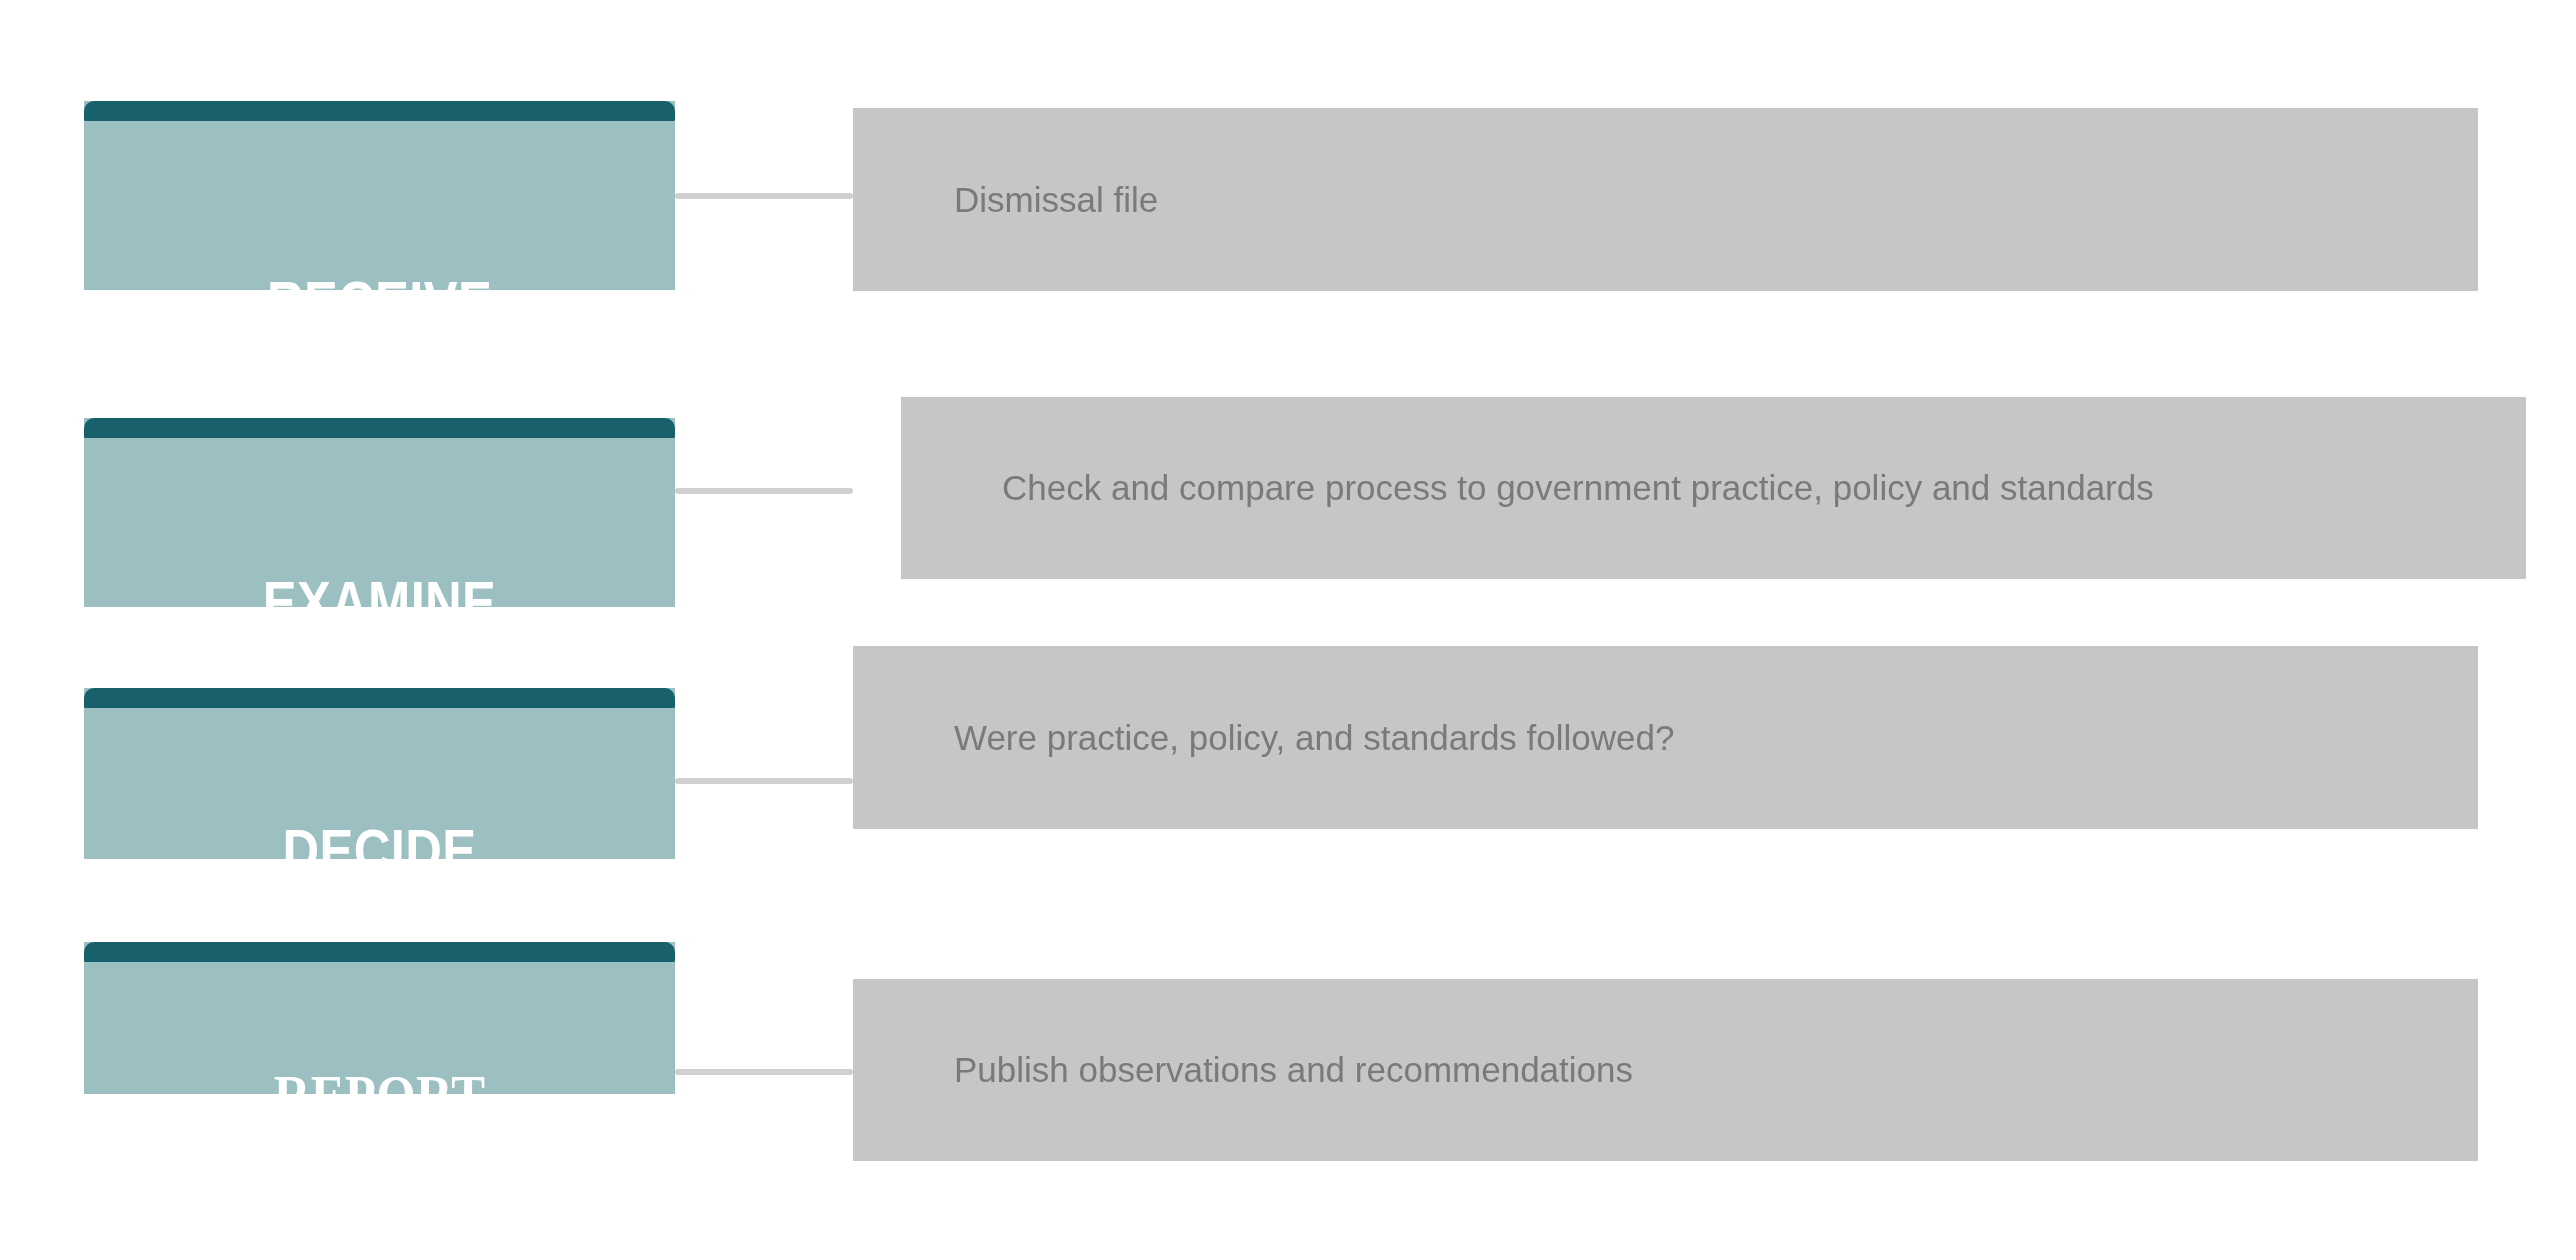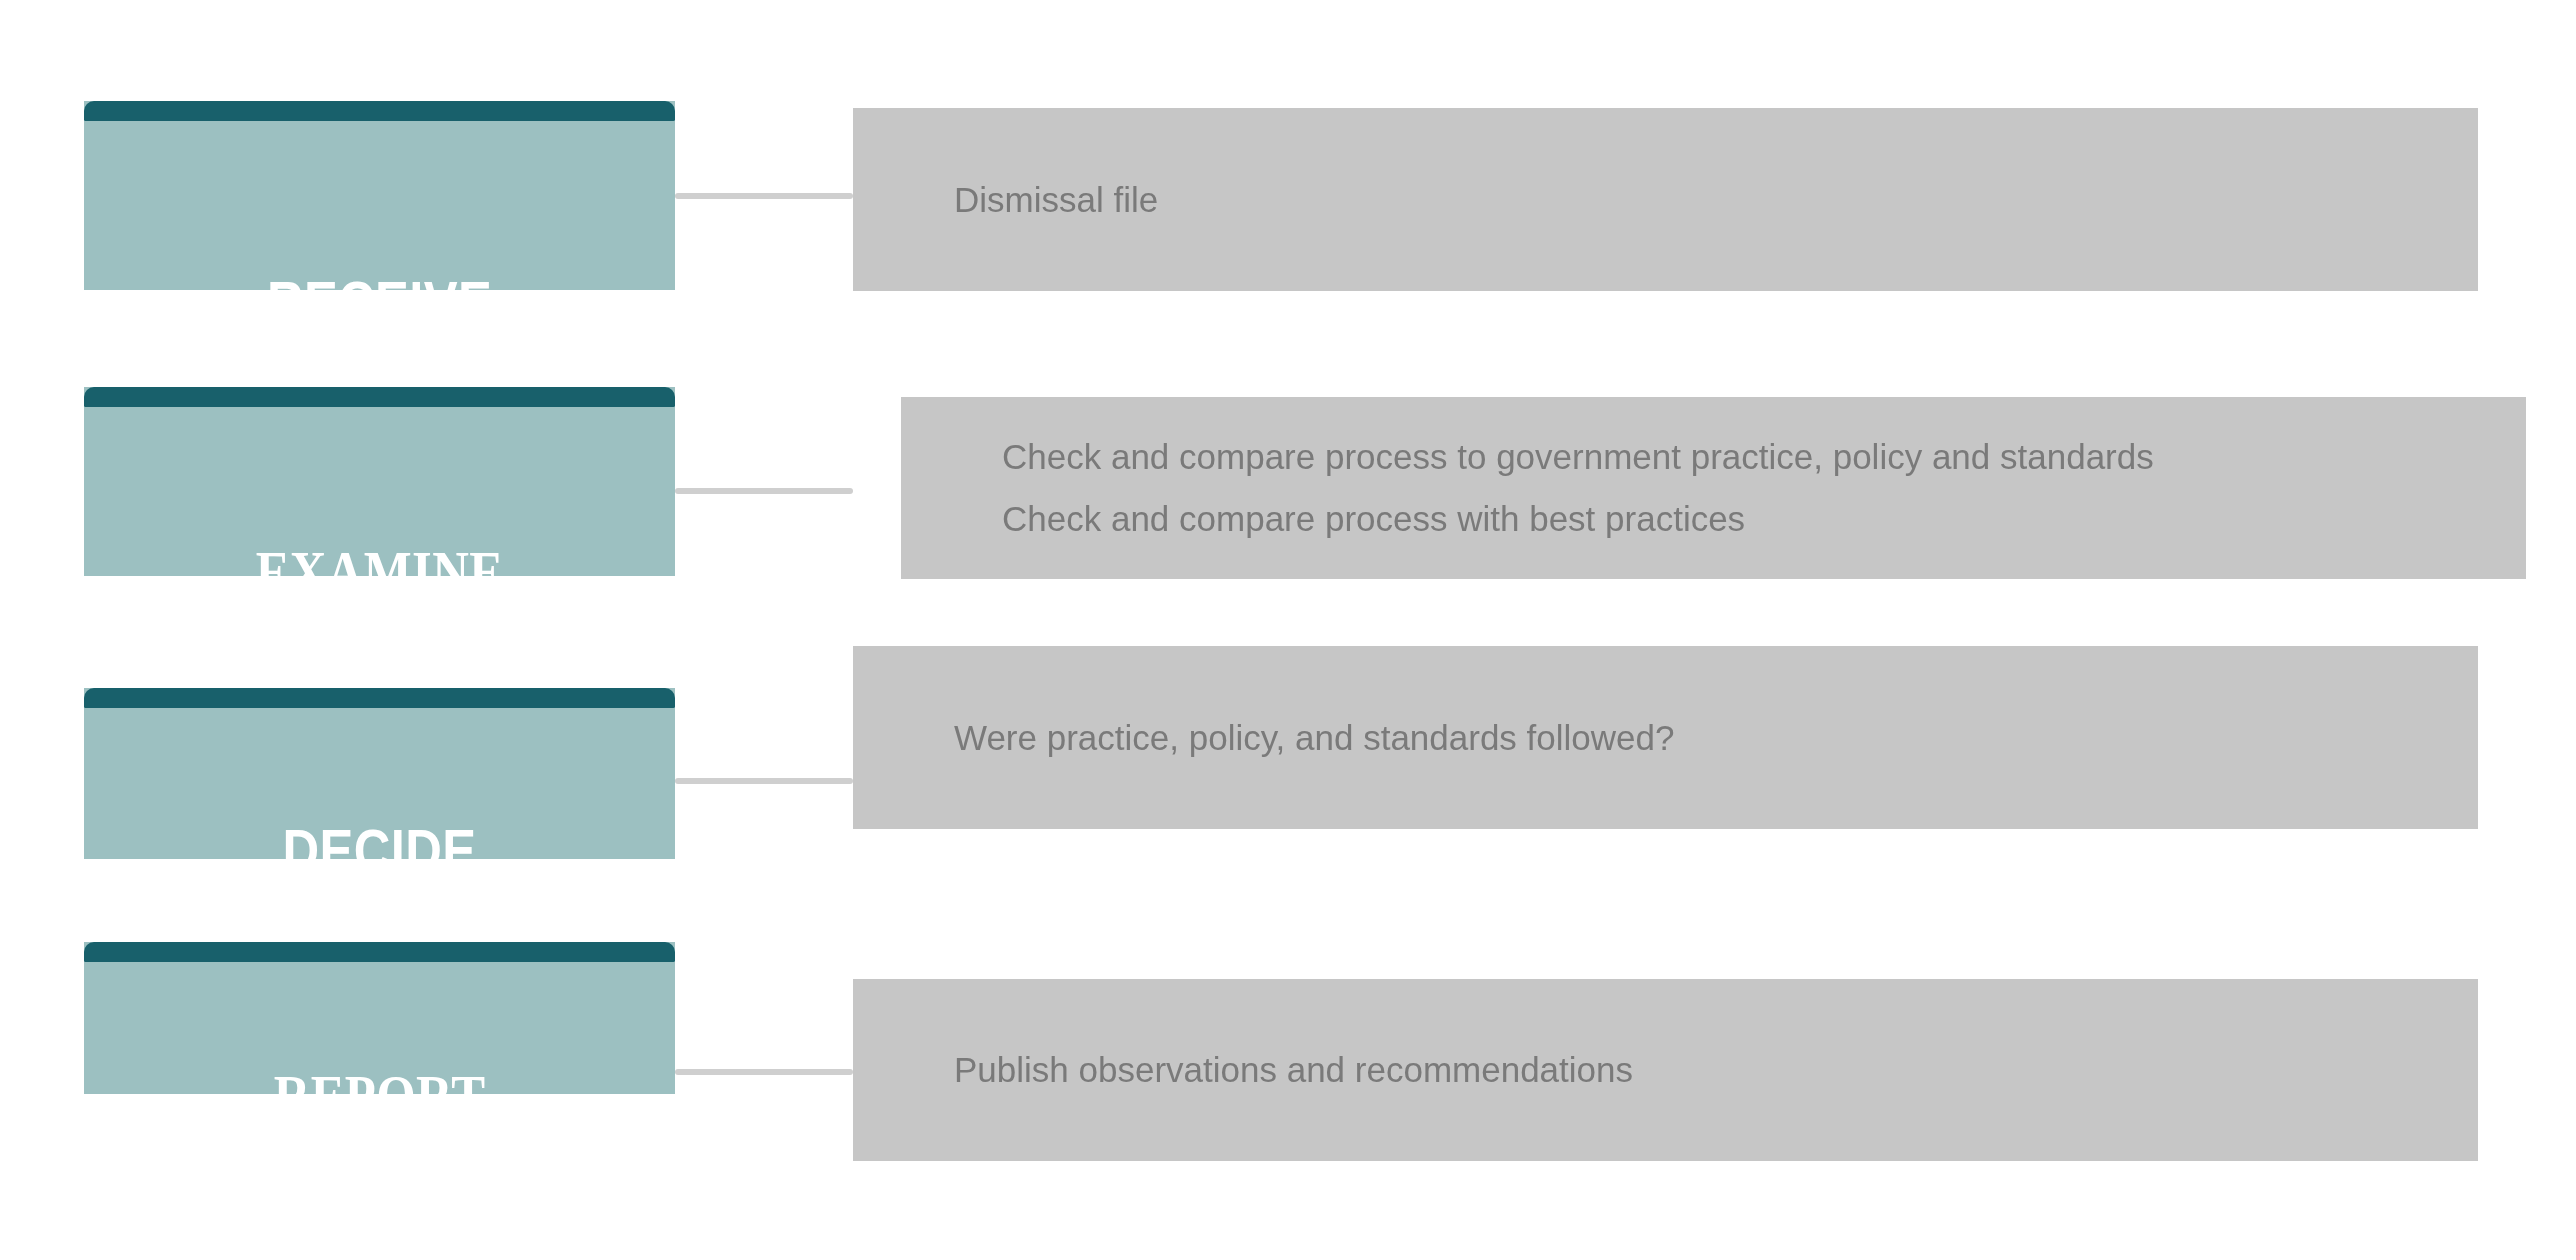--- a/index.html
+++ b/index.html
@@ -105,31 +105,30 @@
     <div class="connector" style="top:193px;"></div>
 
     <div class="content-panel" style="top:108px; height:183px;">
       <div class="content-inner">
         <div class="content-line">Dismissal file</div>
       </div>
     </div>
   </div>
 
   <div class="row">
-    <div class="stage-box" style="top:387px; height:189px;font-family:Liberation Serif, serif;">
+    <div class="stage-box" style="top:418px; height:189px;">
       <div class="stage-cap"></div>
       <div class="stage-label" style="top:156px;">EXAMINE</div>
     </div>
 
     <div class="connector" style="top:488px;"></div>
 
     <div class="content-panel" style="top:397px; height:182px;margin-left:48px;">
       <div class="content-inner">
         <div class="content-line">Check and compare process to government practice, policy and standards</div>
-        <div class="content-line">Check and compare process with best practices</div>
       </div>
     </div>
   </div>
 
   <div class="row">
     <div class="stage-box" style="top:688px; height:171px;">
       <div class="stage-cap"></div>
       <div class="stage-label" style="top:134px;">DECIDE</div>
     </div>
 

